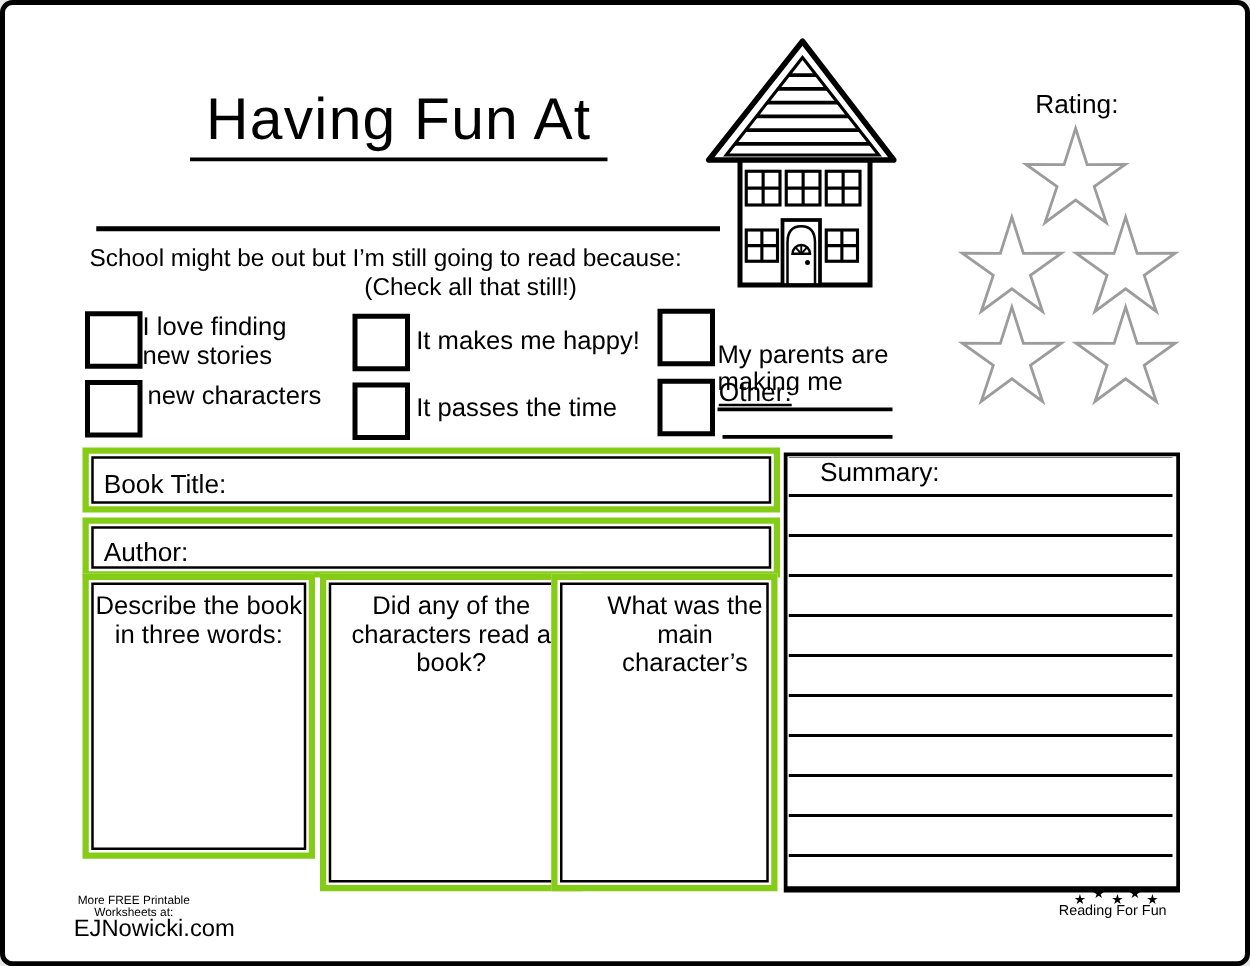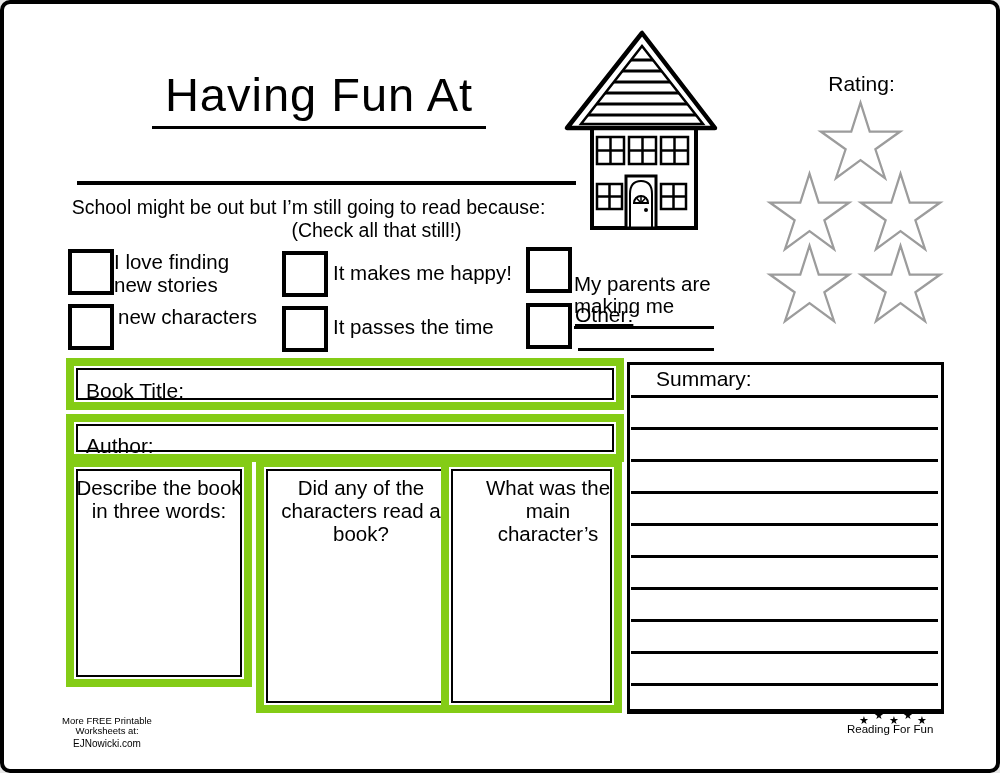--- a/index.html
+++ b/index.html
@@ -4,21 +4,21 @@
 <style>
   html,body{margin:0;padding:0;background:#e8e8e8;}
   .page{position:relative;width:1000px;height:773px;background:#fff;color:#000;
         font-family:"Liberation Sans", sans-serif;box-sizing:border-box;
         border:4px solid #000;border-radius:10px;overflow:hidden;}
   .abs{position:absolute;}
   .title{text-align:center;letter-spacing:1px;white-space:nowrap;}
   .rule{background:#000;}
   .cb{box-sizing:border-box;width:46px;height:46px;border:4px solid #000;background:#fff;}
   .lbl{font-size:20.5px;line-height:23px;white-space:nowrap;}
-  .dbl{box-sizing:border-box;border:8px solid #84cc16;background:#fff;}
+  .dbl{box-sizing:border-box;border:5px solid #84cc16;background:#fff;}
   .dbl::before{content:"";position:absolute;inset:2px;border:2px solid #000;pointer-events:none;}
   .colhead{text-align:center;font-size:20.5px;line-height:23px;padding-top:9px;}
   .sumbox{box-sizing:border-box;border:3px solid #000;border-bottom-width:5px;background:#fff;}
   .sumlines{background:repeating-linear-gradient(to bottom,transparent 0 29px,#000 29px 32px);}
   .fstar{font-size:11px;line-height:11px;}
   .ftext{line-height:10px;font-size:9.5px;}
   svg{display:block;}
 </style>
 </head>
 <body>
@@ -145,21 +145,21 @@
     </div>
   </div>
 
   <div class="abs sumbox" style="left:623px;top:358px;width:317px;height:352px;"></div>
   <div class="abs sumlines" style="left:627px;top:362px;width:307px;height:320px;"></div>
   <div class="abs" style="left:631px;top:363px;font-size:21px;margin-left:21px;">Summary:</div>
 
   <div class="abs" style="left:55px;top:712px;width:96px;text-align:center;">
     <div class="ftext">More FREE Printable</div>
     <div class="ftext">Worksheets at:</div>
-    <div style="font-size:10px;line-height:15px;">EJNowicki.com</div>
+    <div style="font-size:19px;line-height:15px;">EJNowicki.com</div>
   </div>
 
   <span class="abs fstar" style="left:855px;top:711px;">★</span>
   <span class="abs fstar" style="left:870px;top:706px;">★</span>
   <span class="abs fstar" style="left:885px;top:711px;">★</span>
   <span class="abs fstar" style="left:899px;top:706px;">★</span>
   <span class="abs fstar" style="left:913px;top:711px;">★</span>
   <div class="abs" style="left:843px;top:719px;font-size:11.5px;">Reading For Fun</div>
 
 </div>

